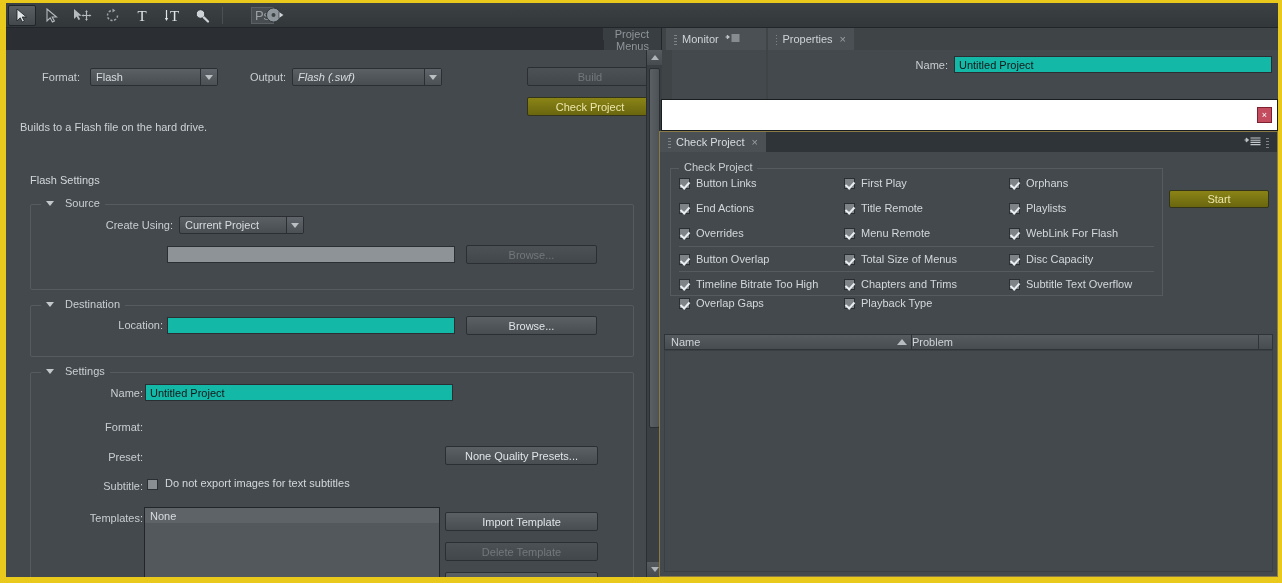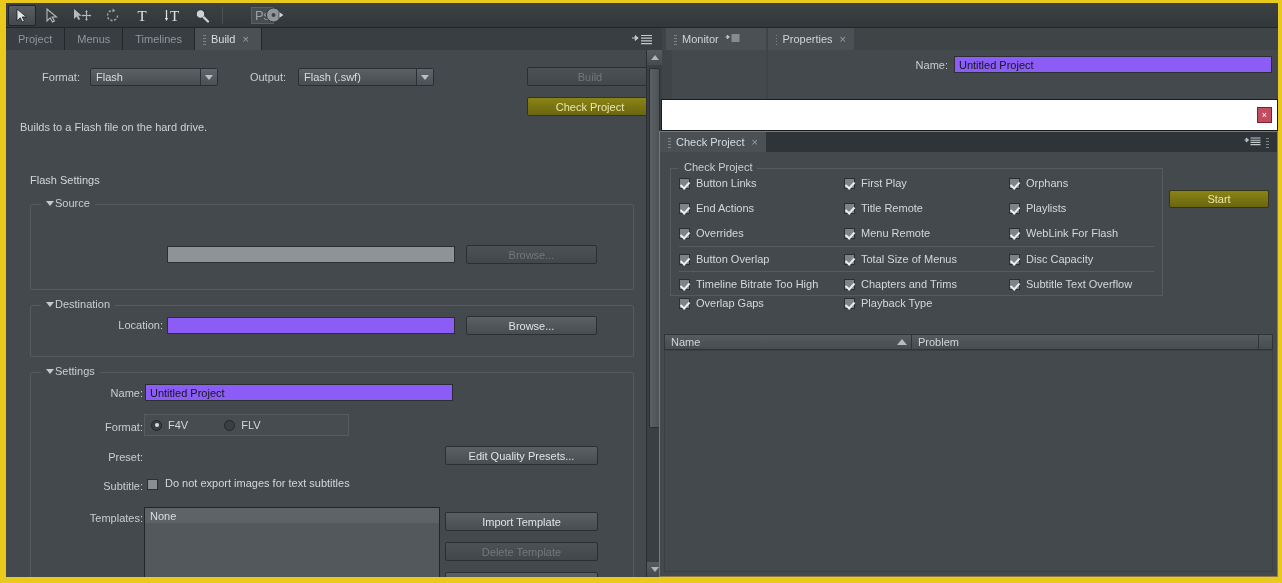--- a/index.html
+++ b/index.html
@@ -47,21 +47,21 @@
     font-size: 13px; color: #9aa0a4;
     border: 1px solid #5a6064; border-radius: 0;
     padding: 0 3px; background: #474d51; margin-left: 35px;
   }
 
   
   .tabbar {
     position: absolute; left: 0; top: 25px;
     width: 656px; height: 22px;
     background: #2b2f33;
-    display: flex; align-items: flex-end;
+    display: flex; align-items: flex-end; flex-direction: column;
   }
   .tab {
     height: 22px; padding: 0 12px;
     display: flex; align-items: center;
     font-size: 11px; color: #8f969b;
     border-right: 1px solid #23272b;
     background: #393e42;
   }
   .tab.active {
     background: #4a5054; color: #d8dde0;
@@ -109,32 +109,32 @@
     border: 1px solid #2b2f33; border-radius: 2px;
     font-size: 11px; color: #dfe4e7;
     display: flex; align-items: center; justify-content: center;
   }
   .btn.disabled { color: #72787c; background: linear-gradient(#4b5155,#42474b); }
   .btn.gold {
     background: linear-gradient(#8a8416, #6a660f);
     border: 1px solid #33351a; color: #ece6a8;
   }
   .txtfield {
-    height: 17px; background: #8b5cf6; border: 1px solid #2b2f33;
+    height: 17px; background: #14b8a6; border: 1px solid #2b2f33;
     font-size: 11px; color: #14181b; display: flex; align-items: center;
     padding-left: 4px;
   }
   .txtfield.empty { background: #8e9397; }
 
   .group { position: absolute; border: 1px solid #555b5f; border-radius: 2px; }
   .group-title {
     position: absolute; top: -8px; left: 10px;
     background: #44494d; padding: 0 5px;
     font-size: 11px; color: #c9ced1;
-    display: flex; align-items: center; gap: 1px;
+    display: flex; align-items: center; gap: 11px;
   }
   .tri-down { width:0;height:0;border-left:4px solid transparent;
               border-right:4px solid transparent;border-top:5px solid #c3c8cb; }
 
   .radio { width: 11px; height: 11px; border-radius: 50%;
            background: #3a3f43; border: 1px solid #23272a;
            display:flex;align-items:center;justify-content:center; }
   .radio i { width:4px;height:4px;border-radius:50%;background:#d8dde0;display:block; }
   .chk-sq { width: 11px; height: 11px; background: #888e92; border: 1px solid #2b2f33; }
 
@@ -333,39 +333,48 @@
 
     <div class="row" style="position:absolute;left:22px;top:18px;">
       <div class="lbl" style="width:52px;">Format:</div>
       <div class="select" style="width:128px;margin-left:10px;">
         <span>Flash</span>
         <span class="arw">
             <i class="caret"></i>
           </span>
       </div>
       <div class="lbl" style="width:50px;margin-left:18px;">Output:</div>
-      <div class="select" style="width:136px;margin-left:12px;">
+      <div class="select" style="width:150px;margin-left:6px;font-style:italic;">
         <span>Flash (.swf)</span>
         <span class="arw">
             <i class="caret"></i>
           </span>
       </div>
     </div>
 
     <div class="btn disabled" style="position:absolute;left:521px;top:17px;width:126px;">Build</div>
     <div class="btn gold" style="position:absolute;left:521px;top:47px;width:126px;">Check Project</div>
 
     <div style="position:absolute;left:14px;top:71px;font-size:11px;color:#cdd2d5;">Builds to a Flash file on the hard drive.</div>
     <div style="position:absolute;left:24px;top:124px;font-size:11px;color:#d3d8db;">Flash Settings</div>
 
     <div class="group" style="left:24px;top:154px;width:604px;height:86px;">
       <div class="group-title">
         <i class="tri-down"></i>
         <span>Source</span>
       </div>
+      <div class="row" style="position:absolute;left:60px;top:11px;">
+        <div class="lbl" style="width:82px;">Create Using:</div>
+        <div class="select" style="width:125px;margin-left:6px;">
+          <span>Current Project</span>
+          <span class="arw">
+              <i class="caret"></i>
+            </span>
+        </div>
+      </div>
       <div class="txtfield empty" style="position:absolute;left:136px;top:41px;width:288px;"></div>
       <div class="btn disabled" style="position:absolute;left:435px;top:40px;width:131px;">Browse...</div>
     </div>
 
     <div class="group" style="left:24px;top:255px;width:604px;height:52px;padding-left:20px;">
       <div class="group-title">
         <i class="tri-down"></i>
         <span>Destination</span>
       </div>
       <div class="lbl" style="position:absolute;left:22px;top:13px;width:110px;">Location:</div>
@@ -376,31 +385,23 @@
     <div class="group" style="left:24px;top:322px;width:604px;height:236px;">
       <div class="group-title">
         <i class="tri-down"></i>
         <span>Settings</span>
       </div>
 
       <div class="lbl" style="position:absolute;left:22px;top:14px;width:90px;">Name:</div>
       <div class="txtfield" style="position:absolute;left:114px;top:11px;width:308px;">Untitled Project</div>
 
       <div class="lbl" style="position:absolute;left:22px;top:48px;width:90px;">Format:</div>
-      <div style="position:absolute;left:113px;top:41px;width:205px;height:22px;border:1px solid #565c60;background:#474c50;display:flex;align-items:center;">
-        <span class="radio" style="margin-left:6px;">
-            <i></i>
-          </span>
-        <span style="font-size:11px;color:#d3d8db;margin-left:6px;">F4V</span>
-        <span class="radio" style="margin-left:36px;"></span>
-        <span style="font-size:11px;color:#d3d8db;margin-left:6px;">FLV</span>
-      </div>
 
       <div class="lbl" style="position:absolute;left:22px;top:78px;width:90px;">Preset:</div>
-      <div class="btn" style="position:absolute;left:414px;top:73px;width:153px;">Edit Quality Presets...</div>
+      <div class="btn" style="position:absolute;left:414px;top:73px;width:153px;">None Quality Presets...</div>
 
       <div class="lbl" style="position:absolute;left:22px;top:107px;width:90px;">Subtitle:</div>
       <span class="chk-sq" style="position:absolute;left:116px;top:106px;"></span>
       <span style="position:absolute;left:134px;top:104px;font-size:11px;color:#d3d8db;">Do not export images for text subtitles</span>
 
       <div class="lbl" style="position:absolute;left:22px;top:139px;width:90px;">Templates:</div>
       <div class="listbox" style="position:absolute;left:113px;top:134px;width:296px;height:88px;">
         <div style="height:15px;background:#5d6367;display:flex;align-items:center;padding-left:5px;font-size:11px;color:#d8dde0;">None</div>
       </div>
       <div class="btn" style="position:absolute;left:414px;top:139px;width:153px;">Import Template</div>
@@ -559,21 +560,21 @@
 
       <div class="btn gold" style="position:absolute;left:509px;top:38px;width:100px;height:18px;">Start</div>
 
       <div class="listhdr">
         <div class="col" style="width:228px;padding-left:6px;">
           <span>Name</span>
         </div>
         <div class="col" style="width:18px;justify-content:center;">
           <i class="sort-tri"></i>
         </div>
-        <div class="col" style="border-left:1px solid #2f3438;padding-left:6px;flex:1;">
+        <div class="col" style="border-left:1px solid #2f3438;flex:1;">
           <span>Problem</span>
         </div>
         <div class="col" style="width:14px;border-left:1px solid #2f3438;"></div>
       </div>
       <div class="listbody"></div>
     </div>
   </div>
 
 </div>
 

